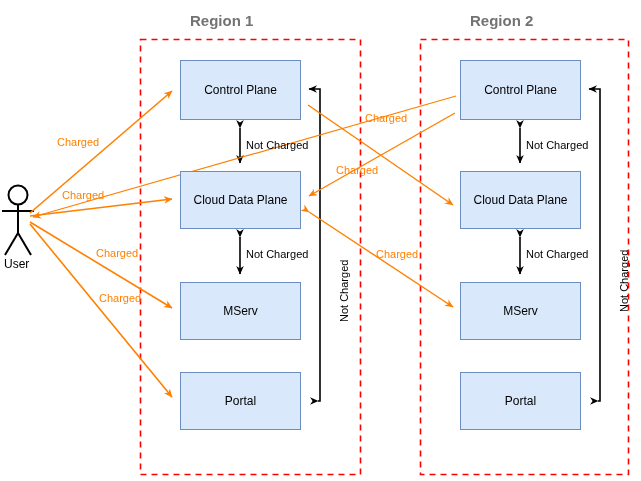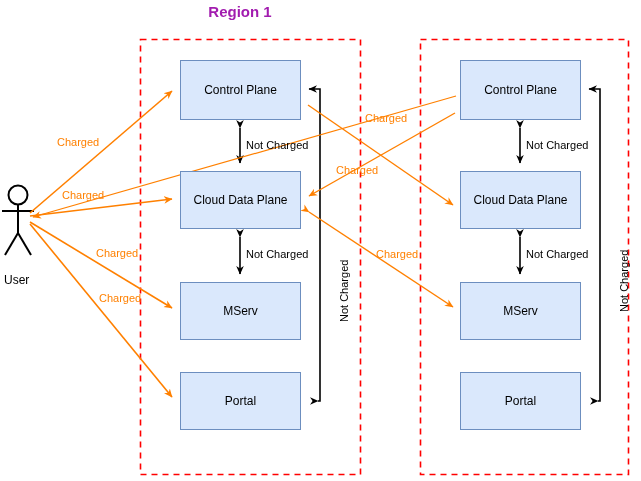--- a/index.html
+++ b/index.html
@@ -20,23 +20,24 @@
     left: 0;
     top: 0;
     width: 641px;
     height: 481px;
   }
   .region-title {
     position: absolute;
     font-family: "Liberation Sans", sans-serif;
     font-size: 15px;
     font-weight: bold;
-    color: #a21caf;
+    color: #737373;
     white-space: nowrap;
-    text-align: center;
+    text-align: left;
+    margin-top: 9px;
   }
   .node-box {
     position: absolute;
     box-sizing: border-box;
     background: #dae8fc;
     border: 1px solid #6c8ebf;
     display: flex;
     align-items: center;
     justify-content: center;
   }
@@ -60,21 +61,20 @@
   }
   .edge-label.vertical {
     transform-origin: 0 0;
   }
   .actor-label {
     position: absolute;
     font-family: "Liberation Sans", sans-serif;
     font-size: 12px;
     color: #000000;
     white-space: nowrap;
-    margin-top: 16px;
   }
 </style>
 </head>
 <body>
 
 <div id="canvas">
 
   <svg class="layer" viewBox="0 0 641 481" xmlns="http://www.w3.org/2000/svg">
     <defs>
       <marker id="arrow-black" markerWidth="9" markerHeight="9" refX="8" refY="4.5" orient="auto" markerUnits="userSpaceOnUse">
@@ -114,20 +114,21 @@
     <line x1="456" y1="96" x2="33" y2="217" stroke="#ff8000" stroke-width="1.2" marker-end="url(#arrow-orange)"></line>
 
     <line x1="308" y1="105" x2="453" y2="205" stroke="#ff8000" stroke-width="1.4" marker-end="url(#arrow-orange)"></line>
 
     <line x1="455" y1="113" x2="309" y2="196" stroke="#ff8000" stroke-width="1.4" marker-end="url(#arrow-orange)"></line>
 
     <line x1="309" y1="212" x2="453" y2="307" stroke="#ff8000" stroke-width="1.4" marker-start="url(#arrow-orange)" marker-end="url(#arrow-orange)"></line>
   </svg>
 
   <div class="region-title" style="left:190px; top:3px; width:100px;">Region 1</div>
+  <div class="region-title" style="left:470px; top:3px; width:100px;">Region 2</div>
 
   <div class="node-box" style="left:180px; top:60px; width:121px; height:60px;">
     <span class="node-label">Control Plane</span>
   </div>
   <div class="node-box" style="left:180px; top:171px; width:121px; height:58px;">
     <span class="node-label">Cloud Data Plane</span>
   </div>
   <div class="node-box" style="left:180px; top:282px; width:121px; height:58px;">
     <span class="node-label">MServ</span>
   </div>

